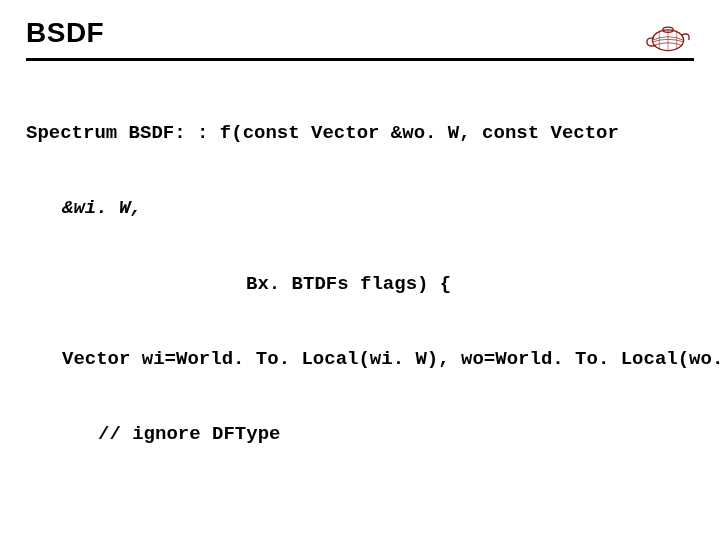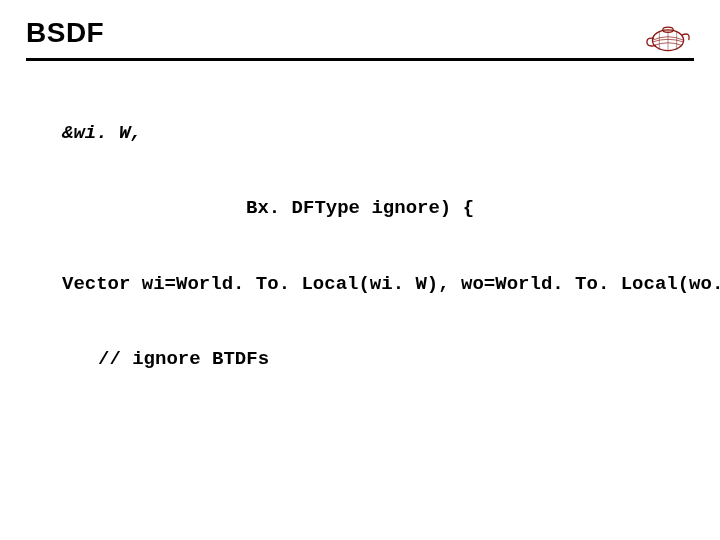--- a/index.html
+++ b/index.html
@@ -70,24 +70,25 @@
       <path d="M14 36 Q30 30 46 36" fill="none" stroke="#8c1a13" stroke-width="0.8"></path>
       <path d="M20 20 Q20 40 20 40" fill="none" stroke="#8c1a13" stroke-width="0.6"></path>
       <path d="M40 20 Q40 40 40 40" fill="none" stroke="#8c1a13" stroke-width="0.6"></path>
       <path d="M30 18 Q30 42 30 42" fill="none" stroke="#8c1a13" stroke-width="0.6"></path>
     </svg>
   </div>
 
   <hr class="divider">
 
   <div class="code">
+    <div>Spectrum BSDF: : f(const Vector &amp;wo. W, const Vector</div>
     <div class="i1">&amp;wi. W,</div>
-    <div class="center-ish">Bx. DFType ignore) {</div>
+    <div class="center-ish">Bx. BTDFs flags) {</div>
     <div class="i2">Vector wi=World. To. Local(wi. W), wo=World. To. Local(wo. W);</div>
-    <div class="i3">// ignore BTDFs</div>
+    <div class="i3">// ignore DFType</div>
     
     
     
     
     
     
     
     
     
     

